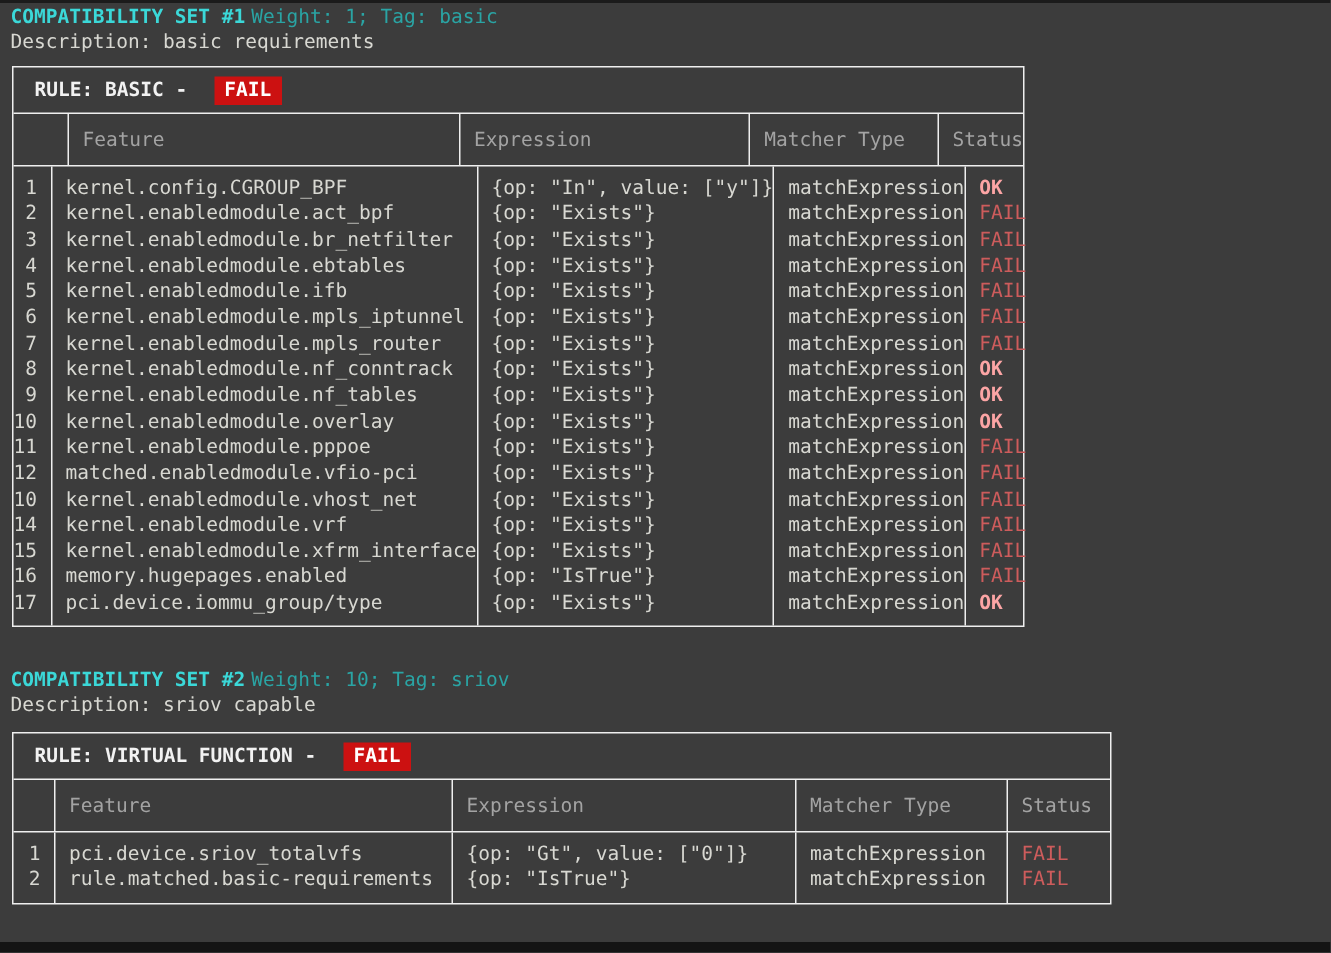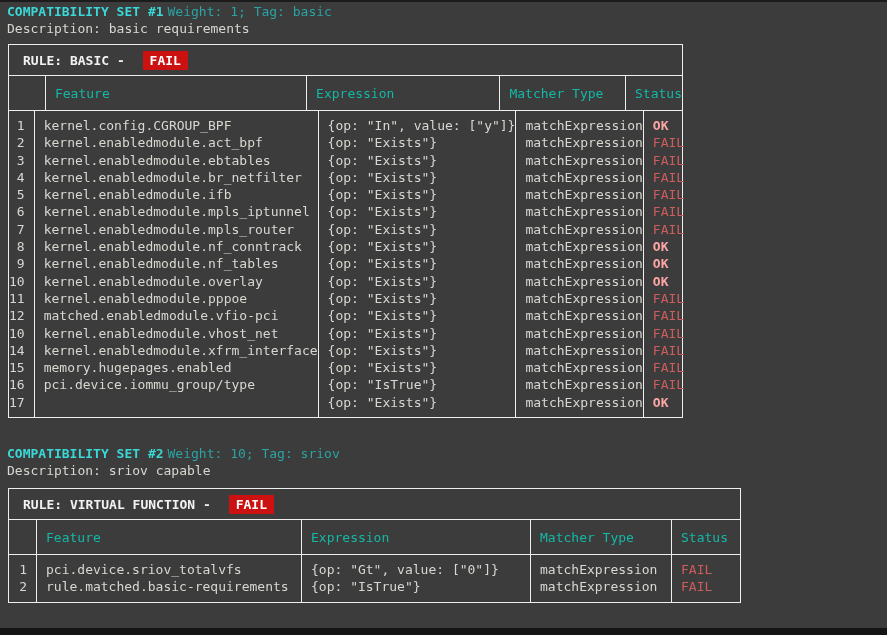--- a/index.html
+++ b/index.html
@@ -35,21 +35,21 @@
     font-weight:bold; color:#f2f2f2; white-space:pre;
   }
   .badge {
     margin-left:10px; background:#cc1111; color:#ffffff;
     font-weight:bold; padding:0 7px; line-height:19px; height:19px;
     display:inline-block;
   }
   .hdr-row { display:flex; height:35px; border-bottom:1px solid #efefef; }
   .hdr-cell {
     display:flex; align-items:center; padding-left:9px;
-    color:#14b8a6; white-space:pre; border-left:1px solid #efefef;
+    color:#a3a3a3; white-space:pre; border-left:1px solid #efefef;
   }
   .hdr-cell:first-child { border-left:none; }
   .tbody { display:flex; }
   .body-col { padding:6px 0 6px 0; border-left:1px solid #efefef; }
   .body-col:first-child { border-left:none; }
   .cell-line { height:17.3px; line-height:17.3px; white-space:pre; padding-left:9px; }
   .col-num .cell-line { text-align:right; padding-right:9px; padding-left:0; }
   .ok { color:#fca5a5;font-weight:bold; }
   .fail { color:#cd5c5c; }
 
@@ -101,31 +101,32 @@
           <div class="cell-line">12</div>
           <div class="cell-line">10</div>
           <div class="cell-line">14</div>
           <div class="cell-line">15</div>
           <div class="cell-line">16</div>
           <div class="cell-line">17</div>
         </div>
       <div class="body-col col-feature">
           <div class="cell-line">kernel.config.CGROUP_BPF</div>
           <div class="cell-line">kernel.enabledmodule.act_bpf</div>
+          <div class="cell-line">kernel.enabledmodule.br_netfilter</div>
           <div class="cell-line">kernel.enabledmodule.ebtables</div>
-          <div class="cell-line">kernel.enabledmodule.br_netfilter</div>
           <div class="cell-line">kernel.enabledmodule.ifb</div>
           <div class="cell-line">kernel.enabledmodule.mpls_iptunnel</div>
           <div class="cell-line">kernel.enabledmodule.mpls_router</div>
           <div class="cell-line">kernel.enabledmodule.nf_conntrack</div>
           <div class="cell-line">kernel.enabledmodule.nf_tables</div>
           <div class="cell-line">kernel.enabledmodule.overlay</div>
           <div class="cell-line">kernel.enabledmodule.pppoe</div>
           <div class="cell-line">matched.enabledmodule.vfio-pci</div>
           <div class="cell-line">kernel.enabledmodule.vhost_net</div>
+          <div class="cell-line">kernel.enabledmodule.vrf</div>
           <div class="cell-line">kernel.enabledmodule.xfrm_interface</div>
           <div class="cell-line">memory.hugepages.enabled</div>
           <div class="cell-line">pci.device.iommu_group/type</div>
         </div>
       <div class="body-col col-expr">
           <div class="cell-line">{op: "In", value: ["y"]}</div>
           <div class="cell-line">{op: "Exists"}</div>
           <div class="cell-line">{op: "Exists"}</div>
           <div class="cell-line">{op: "Exists"}</div>
           <div class="cell-line">{op: "Exists"}</div>

